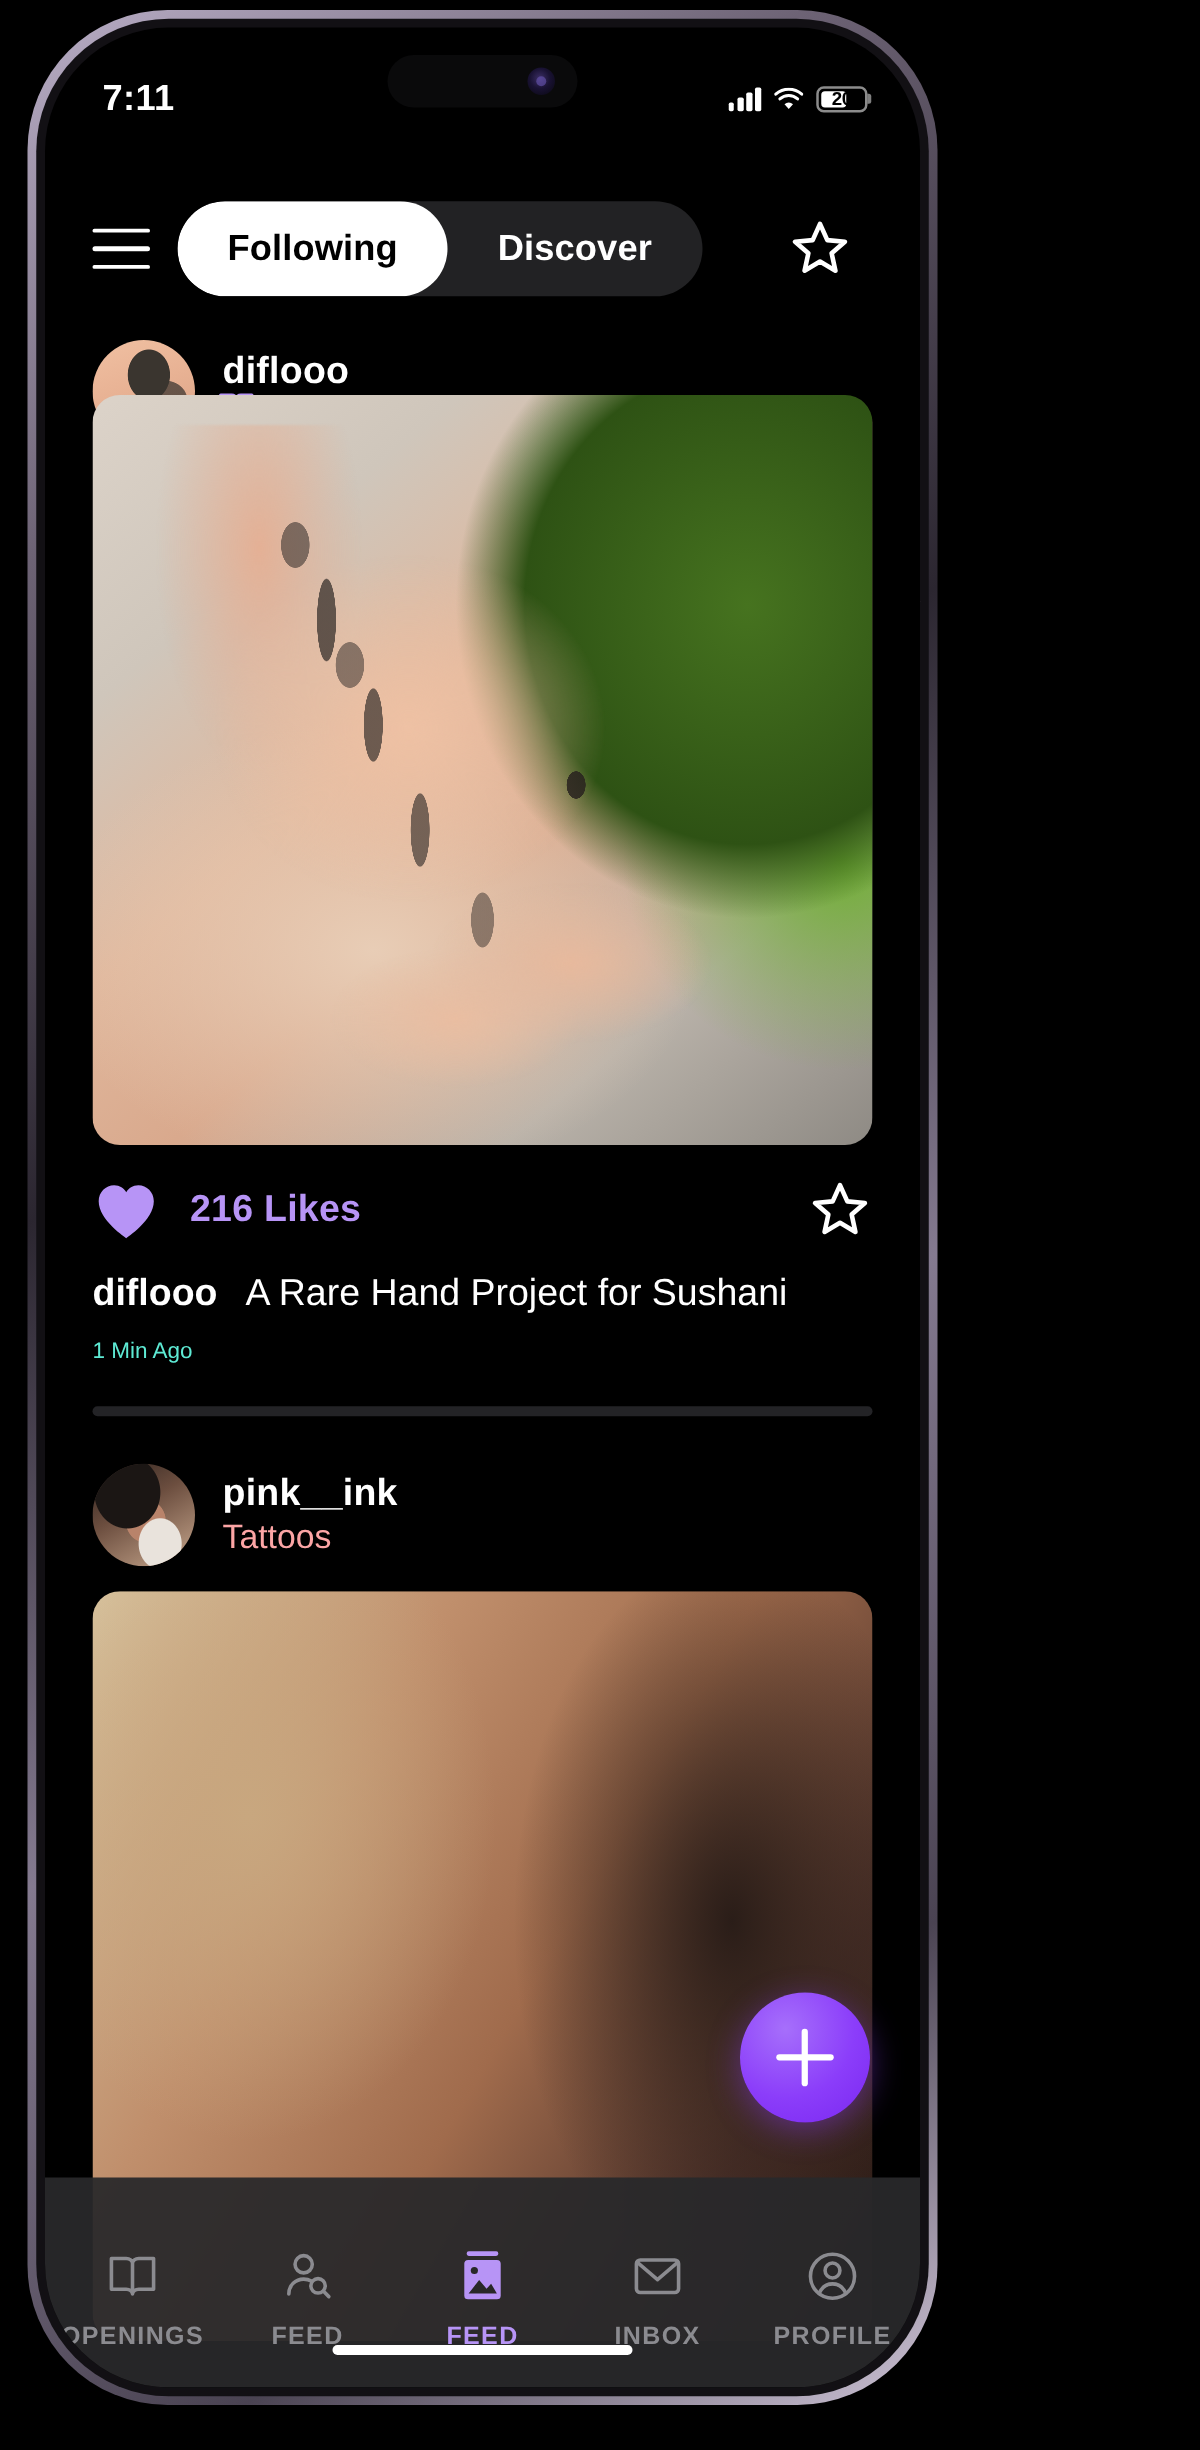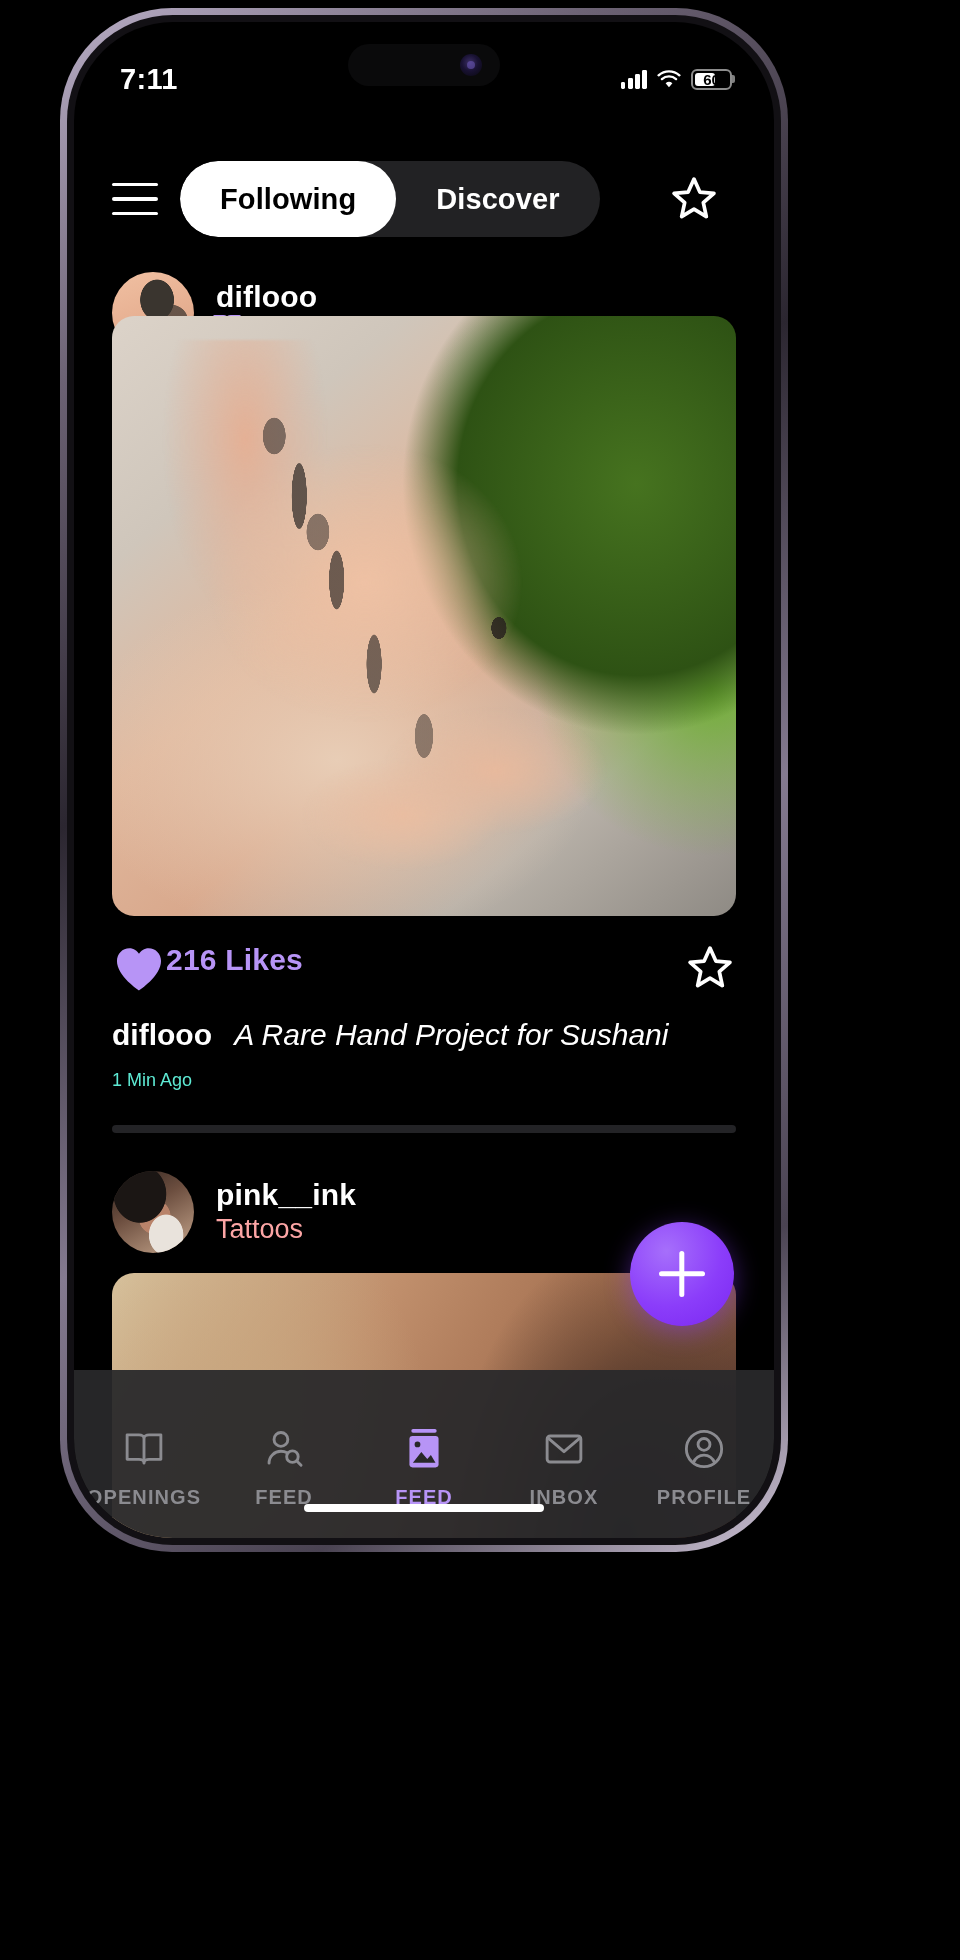--- a/index.html
+++ b/index.html
@@ -6,25 +6,24 @@
   html,body{ background:#000; }
   body{
     width:960px; height:1960px;
     font-family:"Liberation Sans", sans-serif;
     overflow:hidden; position:relative;
   }
 
   
   .frame-outer{
     position:absolute; left:22px; top:8px;
-    width:728px; height:1544px;
+    width:728px; height:1916px;
     border-radius:112px;
     background:linear-gradient(145deg,#b9aec6 0%,#6d6375 18%,#2b2630 40%,#847a90 62%,#4a4352 84%,#cfc5d8 100%);
     padding:7px;
-    margin-left:38px;
   }
   .frame-mid{
     width:100%; height:100%;
     border-radius:106px;
     background:#121014;
     padding:7px;
   }
   .screen{
     position:relative;
     width:100%; height:100%;
@@ -182,27 +181,27 @@
   .media-2{
     background:
       radial-gradient(ellipse 40% 70% at 82% 44%, #2a1d18 0%, rgba(30,20,16,0) 70%),
       radial-gradient(ellipse 44% 60% at 20% 30%, #c8a77f 0%, rgba(200,167,127,0) 72%),
       linear-gradient(120deg,#d7c39e 0%,#c08f6c 30%,#a06b4c 55%,#4e322a 80%,#20140f 100%);
   }
 
   .post-actions{
     display:flex; align-items:center; padding:26px 38px 0 38px;
   }
-  .likes{ display:flex; align-items:flex-start; }
+  .likes{ display:flex; align-items:center; gap:24px; }
   .like-count{ font-size:30px; font-weight:600; color:#b794f6; letter-spacing:.2px; }
   .act-star{ margin-left:auto; width:52px; height:52px; }
 
   .caption{ padding:22px 38px 0 38px; font-size:30px; color:#fff; line-height:1.25; }
   .caption b{ font-weight:700; }
-  .caption .txt{ font-weight:400;font-style:italic; }
+  .caption .txt{ font-weight:400; }
   .timestamp{ padding:16px 38px 0 38px; font-size:18px; color:#5eead4; }
 
   .divider-wrap{ padding:34px 38px 20px 38px; }
   .divider{ height:8px; background:#232326; border-radius:6px; }
 
   
   .fab{
     position:absolute; right:40px; bottom:212px; z-index:45;
     width:104px; height:104px; border-radius:50%;
     background:radial-gradient(circle at 35% 28%, #a66ffb 0%, #8b3dfa 55%, #7a27f0 100%);
@@ -262,21 +261,21 @@
               <i></i>
               <i></i>
           </div>
           <svg class="ic-wifi" viewBox="0 0 24 19">
             <path d="M12 17.2 8.6 13.3a5.2 5.2 0 0 1 6.8 0Z" fill="#fff"></path>
             <path d="M4.9 9.1a10.6 10.6 0 0 1 14.2 0" stroke="#fff" stroke-width="2.4" fill="none" stroke-linecap="round"></path>
             <path d="M1.6 5.3a15.6 15.6 0 0 1 20.8 0" stroke="#fff" stroke-width="2.4" fill="none" stroke-linecap="round"></path>
           </svg>
           <div class="ic-battery">
             <div class="fill"></div>
-            <span class="batt-num">60</span>
+            <span class="batt-num">20</span>
           </div>
         </div>
       </div>
 
       <div class="app-header">
         <div class="hamburger">
           <span></span>
             <span></span>
             <span></span>
         </div>

